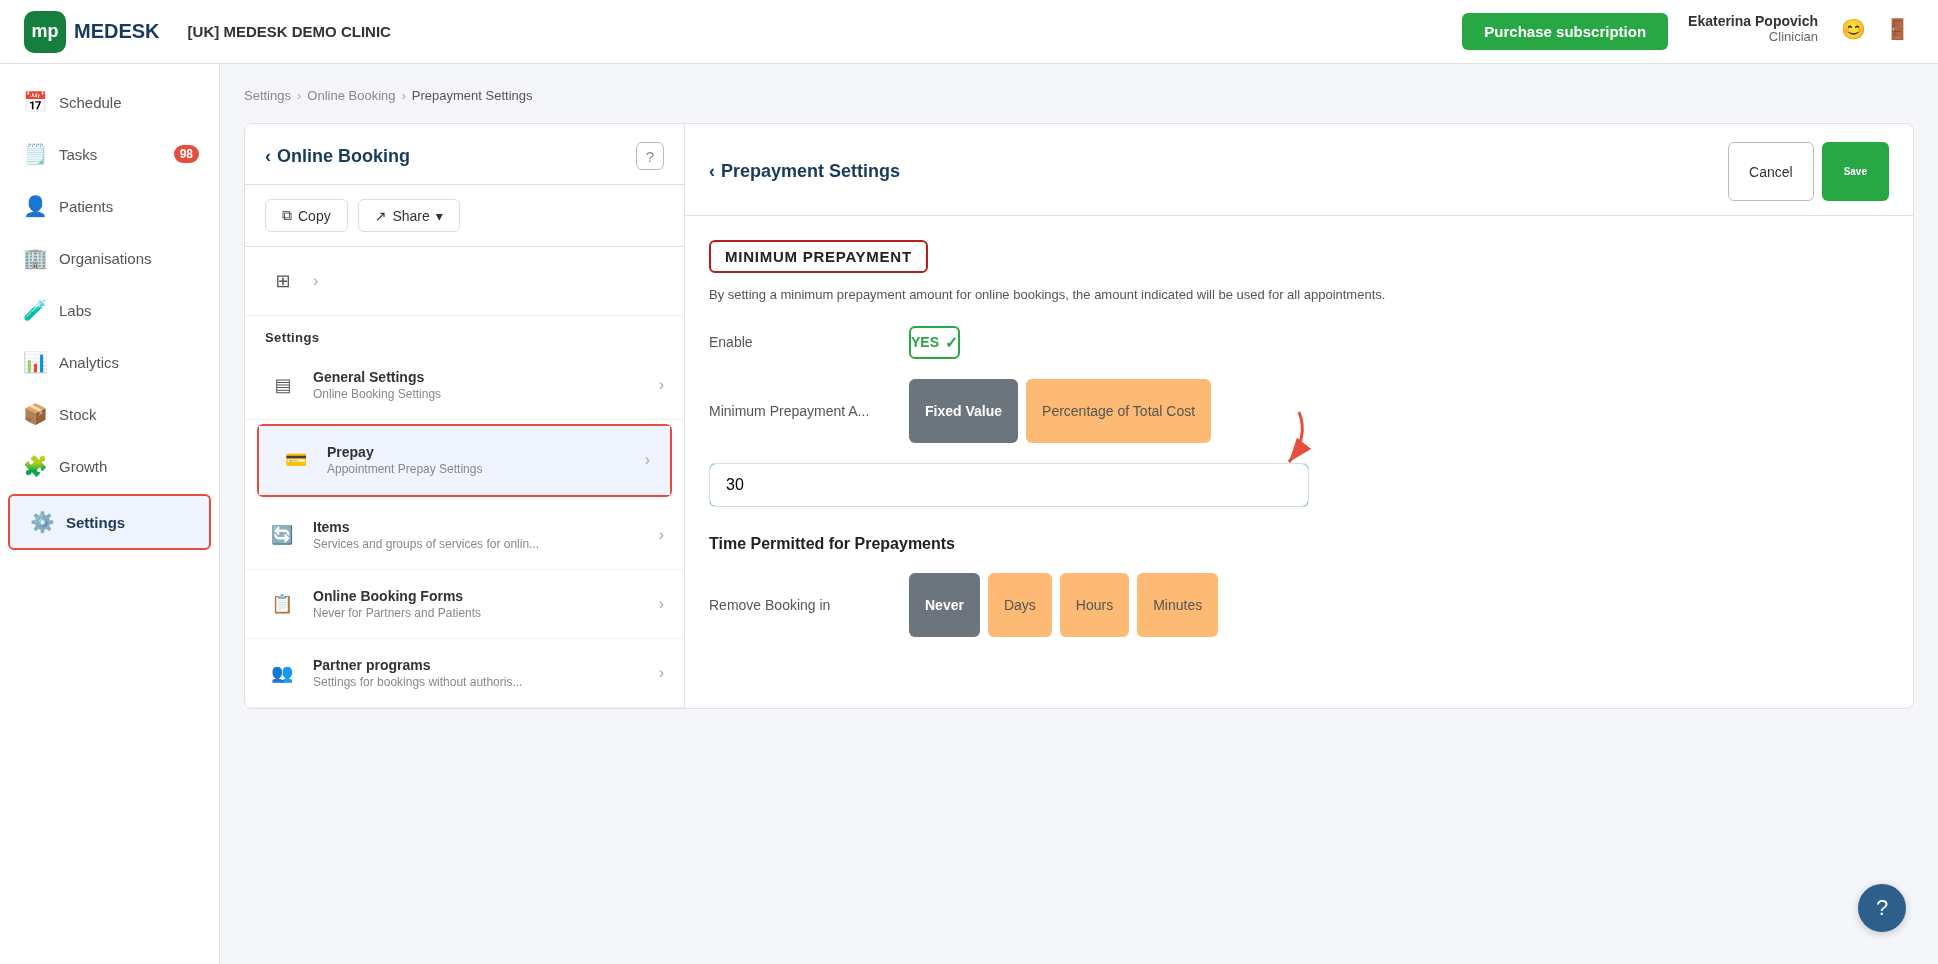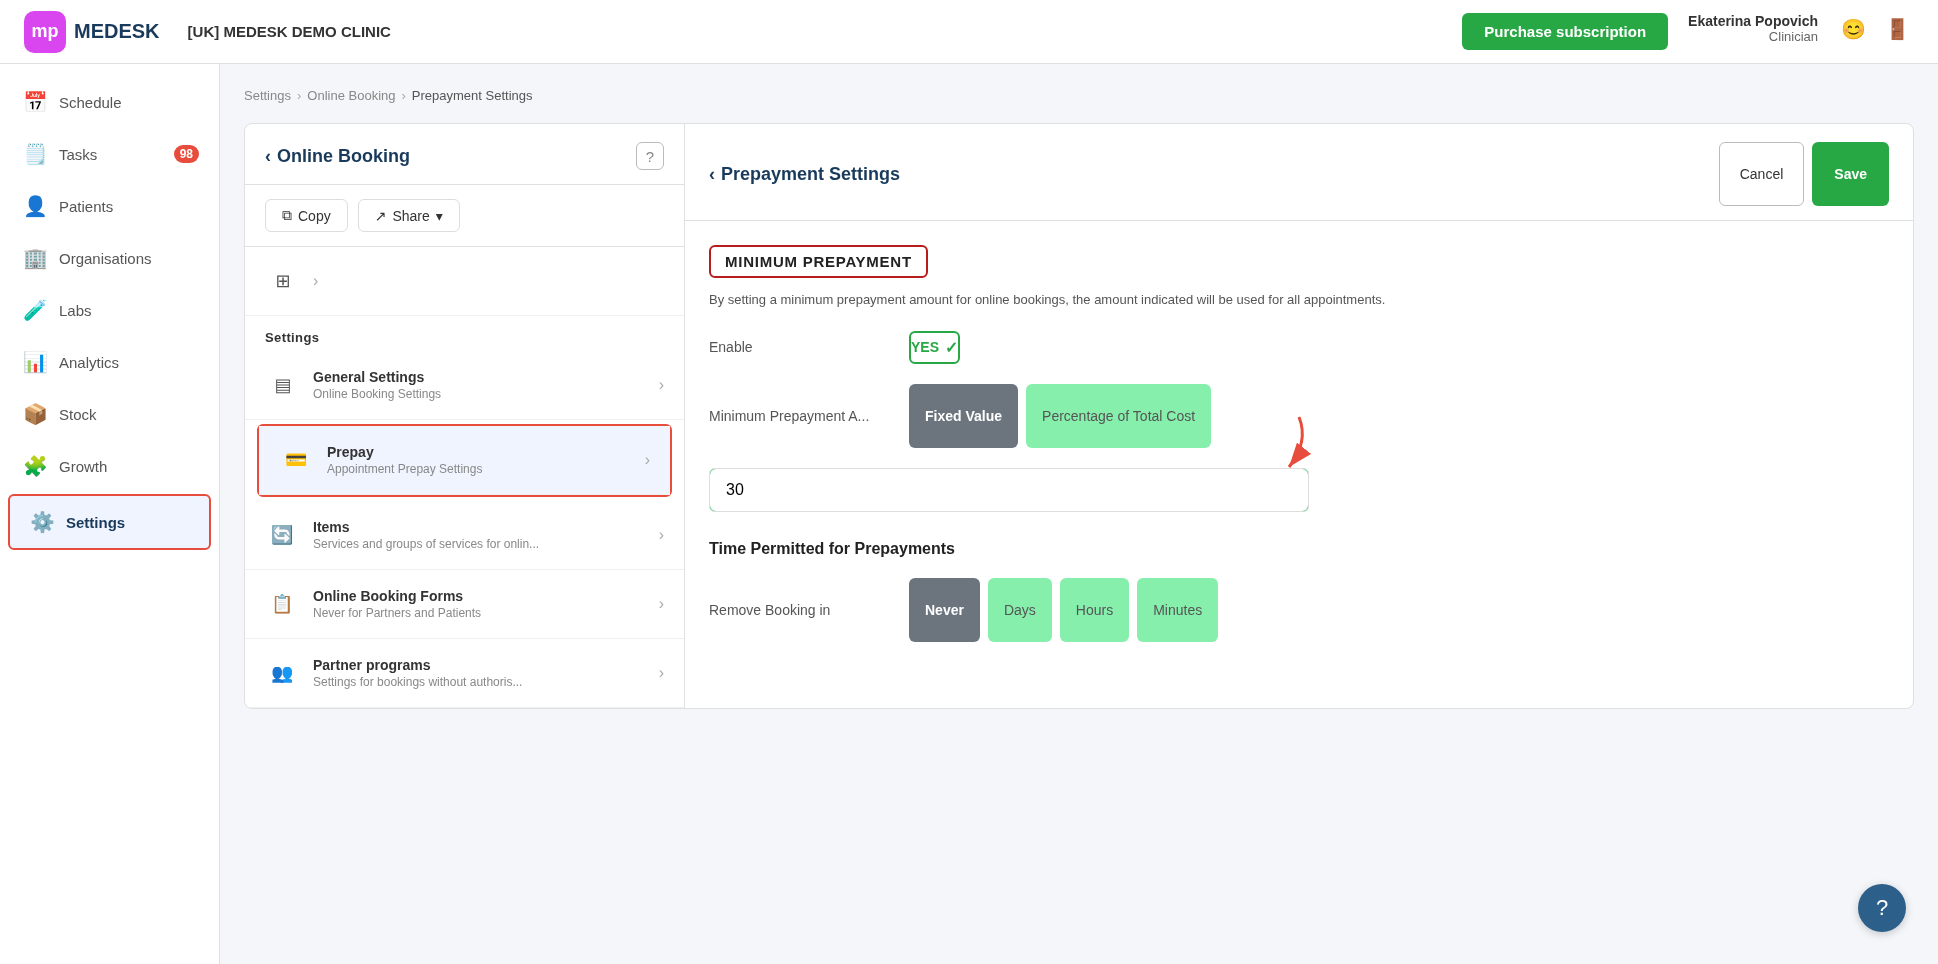--- a/index.html
+++ b/index.html
@@ -7,21 +7,21 @@
 
     
     .header {
       display: flex; align-items: center; justify-content: space-between;
       background: #fff; padding: 0 24px; height: 64px;
       border-bottom: 1px solid #e0e0e0; position: fixed; top: 0; left: 0; right: 0; z-index: 100;
     }
     .header-left { display: flex; align-items: center; gap: 16px; }
     .logo { display: flex; align-items: center; gap: 8px; text-decoration: none; }
     .logo-icon {
-      width: 42px; height: 42px; background: #d946ef; border-radius: 10px;
+      width: 42px; height: 42px; background: #15803d; border-radius: 10px;
       display: flex; align-items: center; justify-content: center; color: #fff; font-weight: bold; font-size: 18px;
     }
     .logo-text { font-size: 20px; font-weight: 700; color: #1a3a5c; }
     .clinic-name { font-size: 15px; font-weight: 600; color: #333; margin-left: 12px; }
     .header-right { display: flex; align-items: flex-start; gap: 20px; }
     .btn-purchase {
       background: #28a745; color: #fff; border: none; border-radius: 6px;
       padding: 10px 22px; font-size: 15px; font-weight: 600; cursor: pointer;
     }
     .user-info { text-align: right; }
@@ -98,21 +98,21 @@
       padding: 18px 24px 14px; border-bottom: 1px solid #e0e0e0;
     }
     .right-panel-content { padding: 24px; }
 
     .btn-cancel {
       padding: 8px 20px; border: 1.5px solid #bbb; border-radius: 6px;
       background: #fff; cursor: pointer; font-size: 14px; color: #333;
     }
     .btn-save {
       padding: 24px 22px; border: none; border-radius: 6px;
-      background: #28a745; color: #fff; cursor: pointer; font-size: 14px; font-weight: 600;
+      background: #28a745; color: #fff; cursor: pointer; font-size: 10px; font-weight: 600;
     }
 
     .section-box {
       border: 2px solid #b91c1c; border-radius: 6px; display: inline-block;
       padding: 6px 14px; margin-bottom: 12px;
     }
     .section-box-title { font-size: 15px; font-weight: 700; color: #222; letter-spacing: 0.05em; text-transform: uppercase; }
 
     .description { font-size: 13px; color: #555; line-height: 1.6; margin-bottom: 20px; }
 
@@ -124,21 +124,21 @@
       display: flex; align-items: center; gap: 6px;
       border: 2px solid #28a745; border-radius: 6px; padding: 5px 0;
       background: #fff; color: #28a745; font-size: 14px; font-weight: 700; cursor: pointer;
     }
     .toggle-yes .check { color: #28a745; font-size: 16px; }
 
     .btn-toggle {
       padding: 24px 16px; border-radius: 6px; border: none; cursor: pointer; font-size: 14px;
     }
     .btn-toggle.active { background: #6c757d; color: #fff; font-weight: 600; }
-    .btn-toggle.inactive { background: #86efac; color: #555; }
+    .btn-toggle.inactive { background: #fdba74; color: #555; }
 
     .section-title-bold { font-size: 16px; font-weight: 700; color: #222; margin-bottom: 20px; }
 
     .time-field-row { display: flex; align-items: center; margin-bottom: 16px; }
     .time-label { width: 200px; font-size: 14px; color: #555; }
 
     .help-float {
       position: fixed; bottom: 32px; right: 32px; width: 48px; height: 48px;
       background: #2c5f8a; border-radius: 50%; display: flex; align-items: center; justify-content: center;
       color: #fff; font-size: 22px; cursor: pointer; box-shadow: 0 2px 8px rgba(0,0,0,0.2);

